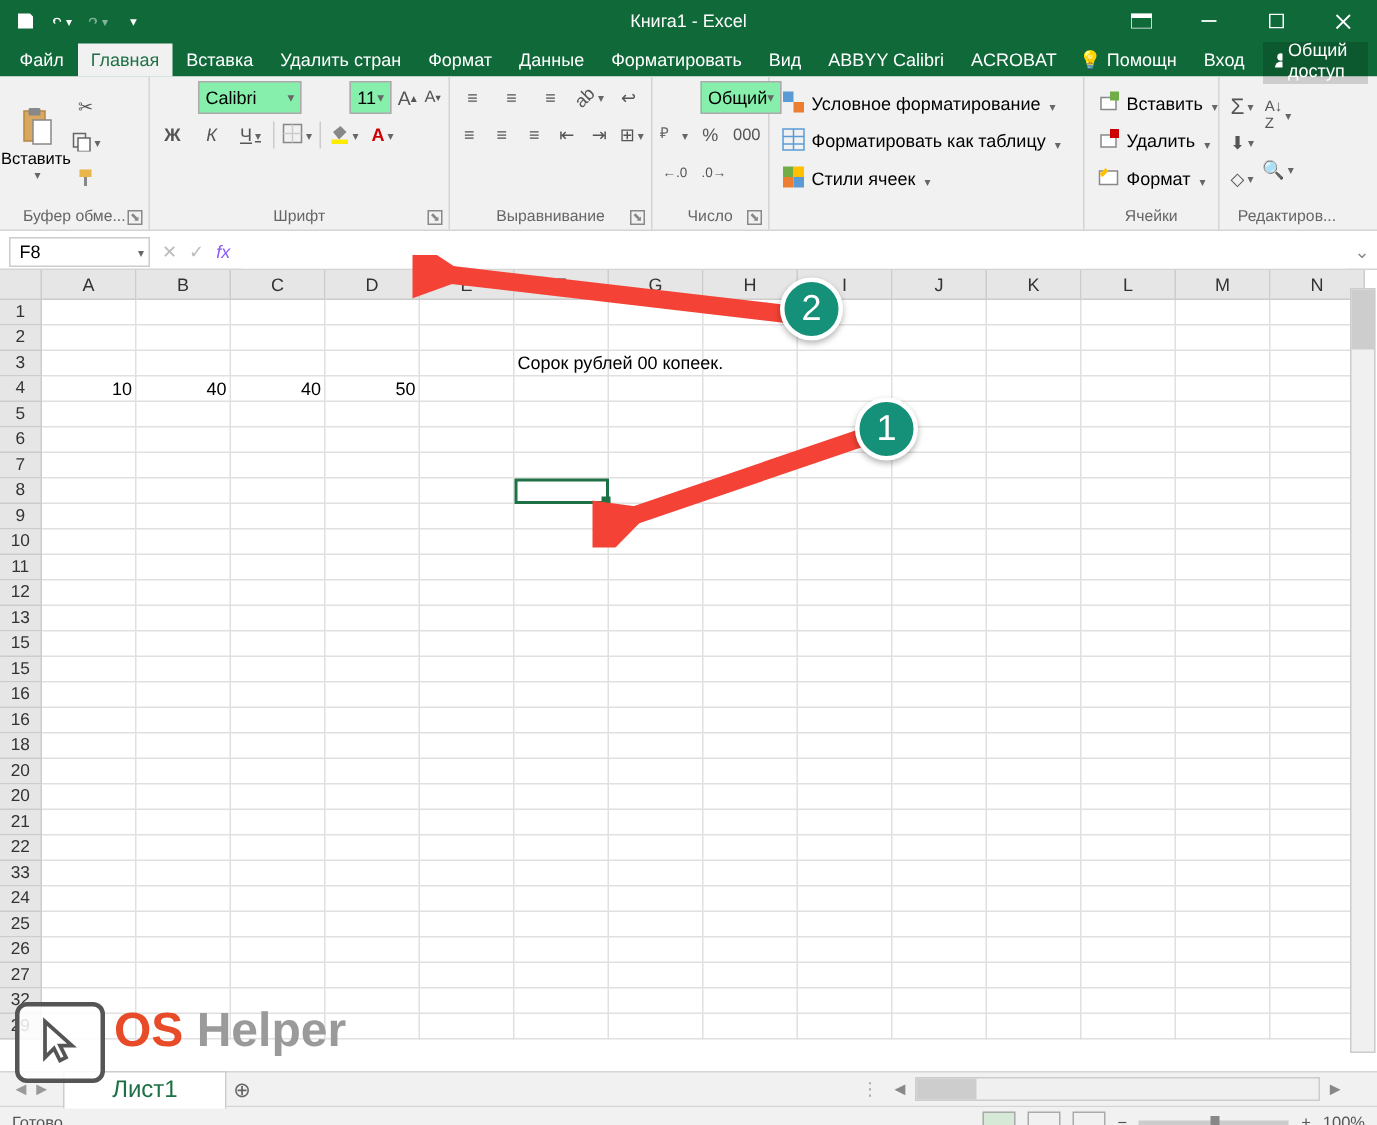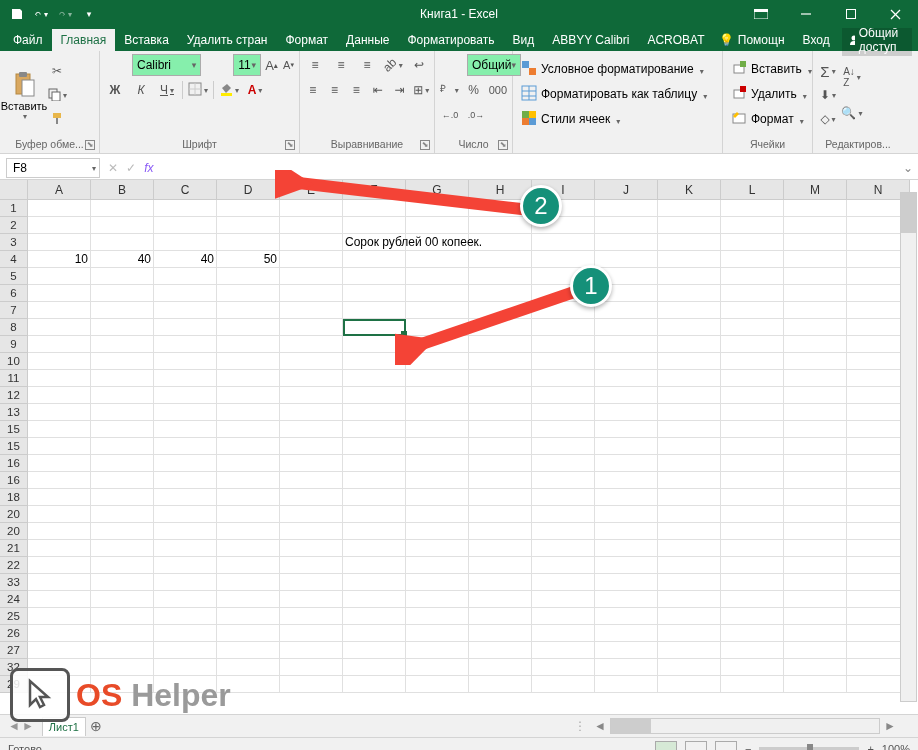--- a/index.html
+++ b/index.html
@@ -55,37 +55,37 @@
 .cells { position:absolute; left:28px; top:20px; }
 .crow { display:flex; height:17px;}
 .cell { width:63px; height:17px; border-right:1px solid #e0e0e0; border-bottom:1px solid #e0e0e0; font-size:12px; padding:0 2px; display:flex; align-items:center;}
 .cell.num { justify-content:flex-end;}
 .cell.txt { justify-content:flex-start; white-space:nowrap; overflow:visible;}
 .sel { border:2px solid #1e7145; position:absolute; pointer-events:none;}
 .sel .handle{position:absolute;right:-3px;bottom:-3px;width:6px;height:6px;background:#1e7145;}
 
 .sheettabs { height:23px; border-top:1px solid #d4d4d4; display:flex; align-items:center; background:#f1f1f1; position:relative;}
 .st-nav { display:flex; gap:2px; padding:0 8px; color:#999;}
-.stab { padding:3px 6px; background:#fff; border:1px solid #ccc; border-bottom:none; font-size:11px; cursor:pointer; color:#1e7145;}
+.stab { padding:3px 32px; background:#fff; border:1px solid #ccc; border-bottom:none; font-size:16px; cursor:pointer; color:#1e7145;}
 .stab-add { width:20px; display:flex; align-items:center; justify-content:center; color:#666; cursor:pointer; font-size:14px;}
 .hsb-wrap{position:absolute; right:18px; width:330px; height:17px; display:flex; align-items:center;}
 .hsb{flex:1;height:16px;background:#f0f0f0;border:1px solid #ccc;position:relative;}
 .hsb-thumb{position:absolute;left:0;top:0;width:40px;height:14px;background:#cdcdcd;}
 .vsb{position:absolute;right:1px;top:192px;width:17px;height:510px;background:#f0f0f0;border:1px solid #ccc;}
 .vsb-thumb{position:absolute;top:0;left:0;width:15px;height:40px;background:#cdcdcd;}
 
 .status { height:22px; background:#f1f1f1; border-top:1px solid #d4d4d4; display:flex; align-items:center; font-size:11px; color:#555; padding:0 8px;}
 .status .right{margin-left:auto; display:flex; align-items:center; gap:8px;}
 .viewbtn{width:22px;height:16px;border:1px solid #aaa;cursor:pointer;}
 .zoom-slider{width:100px;height:4px;background:#ccc;position:relative;}
 .zoom-thumb{position:absolute;left:48px;top:-3px;width:6px;height:10px;background:#888;}
 
 .ann-circle{position:absolute;width:42px;height:42px;border-radius:50%;background:#159079;border:3px solid #fff;display:flex;align-items:center;justify-content:center;color:#fff;font-size:24px;font-weight:400;font-family:Arial; z-index:50; box-shadow:0 2px 4px rgba(0,0,0,.3);}
 .ann-arrow{position:absolute;z-index:49;pointer-events:none;}
-.logo{position:absolute;left:10px;bottom:28px;z-index:60;display:flex;align-items:center;gap:6px;}
+.logo{position:absolute;left:10px;bottom:28px;z-index:60;display:flex;gap:6px;}
 .logo-cursor{width:60px;height:54px;border:3px solid #555;border-radius:8px;background:rgba(255,255,255,.85);display:flex;align-items:center;justify-content:center;}
 .logo-text{font-size:32px;font-weight:bold;font-family:Arial;}
 .logo-os{color:#e84b28;}
 .logo-helper{color:#9a9a9a;}
 </style>
 </head>
 <body>
 
 <div class="titlebar">
   <div class="qat">

